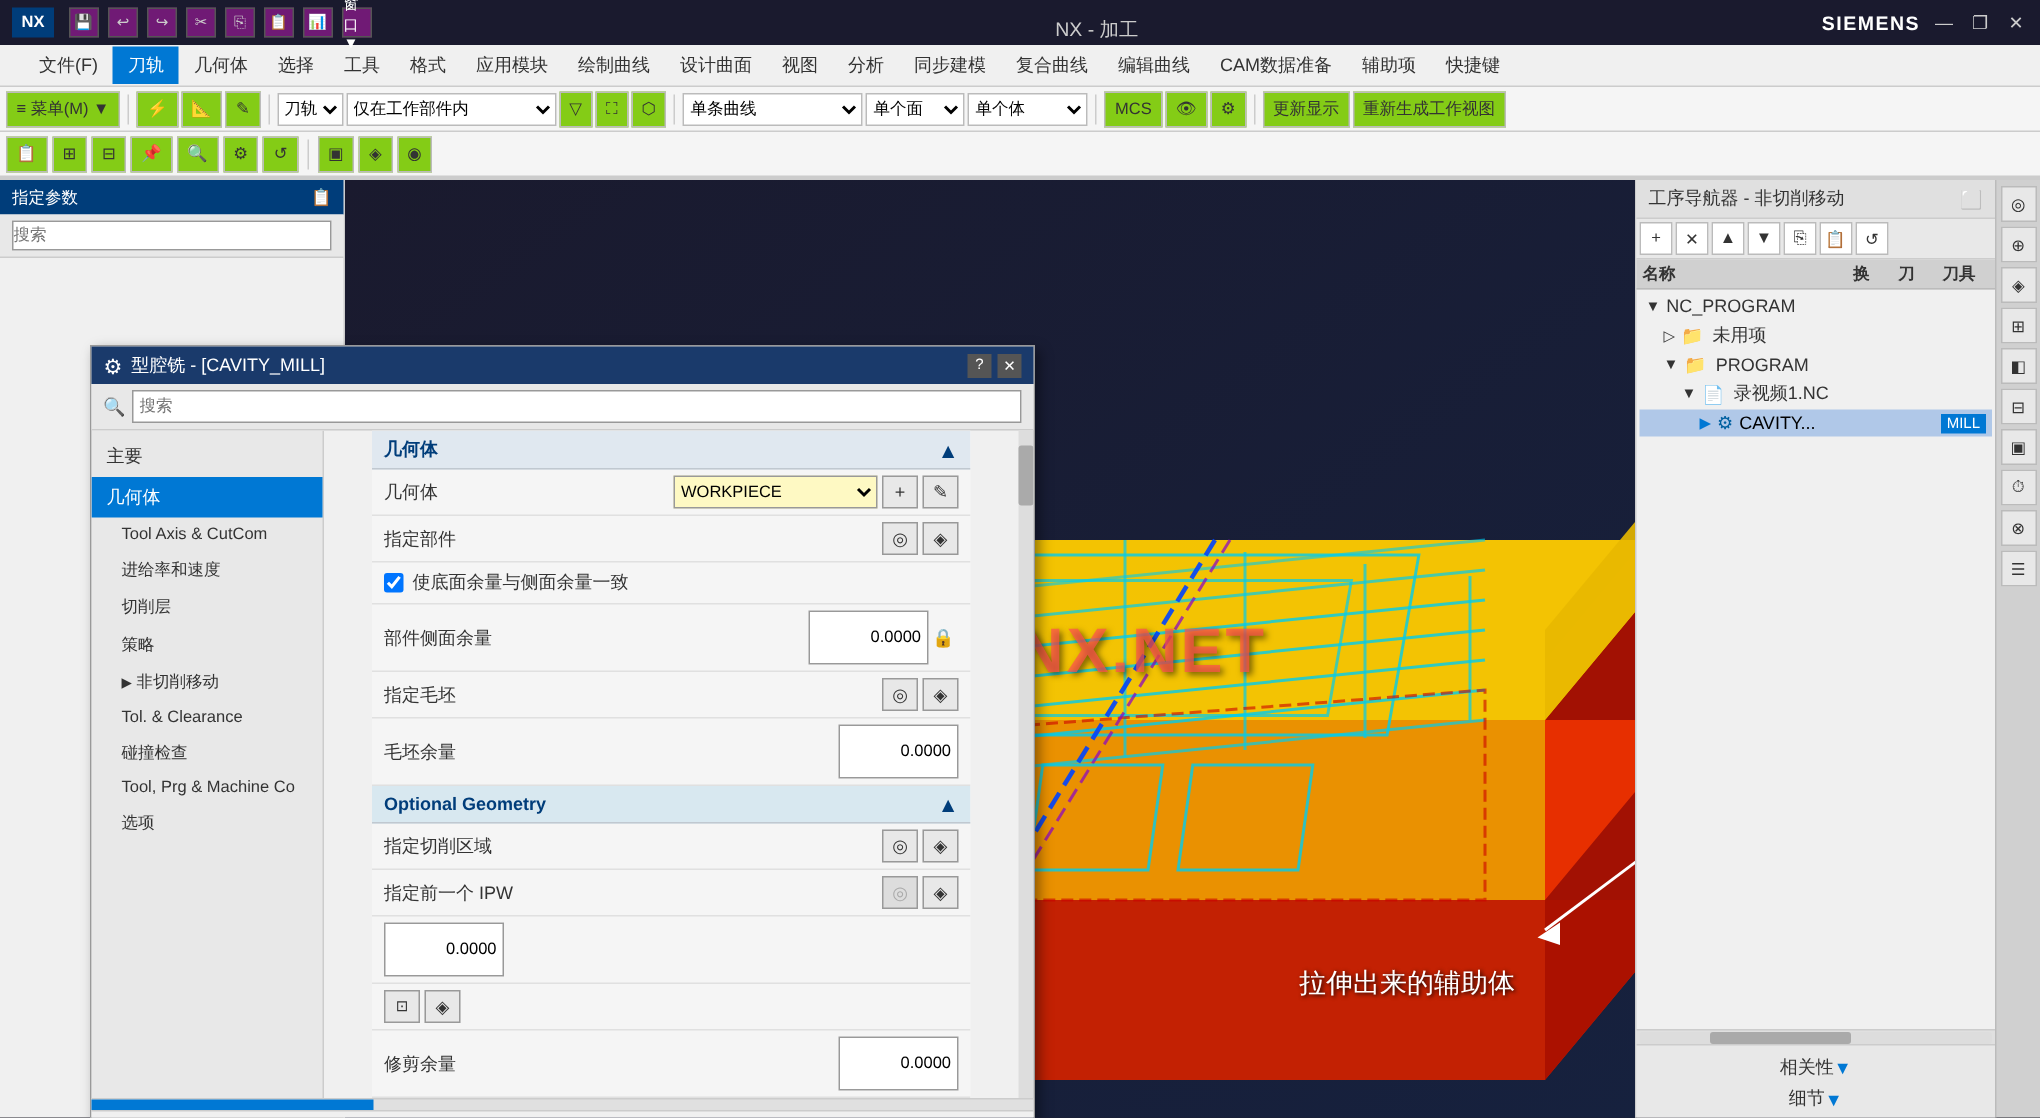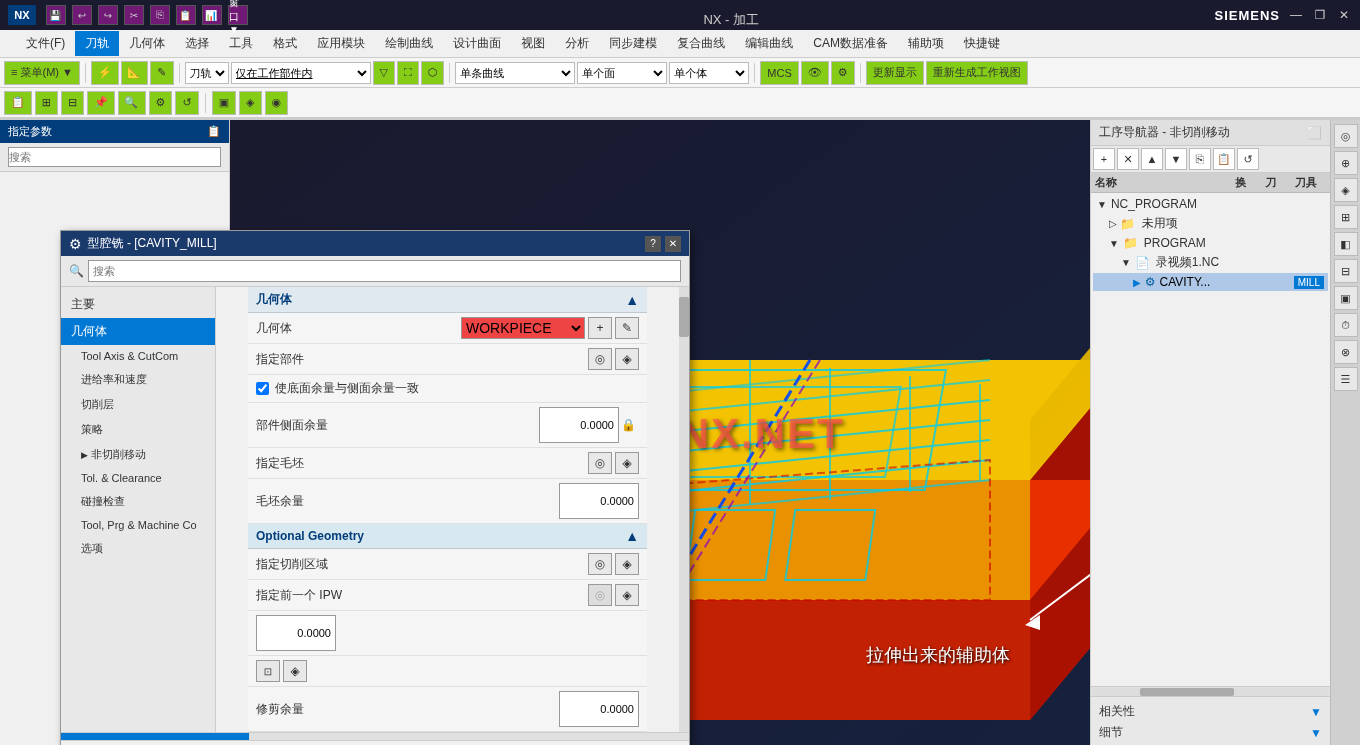--- a/index.html
+++ b/index.html
@@ -46,21 +46,21 @@
     .nav-item.active { background: #0078d4; color: #fff; }
     .nav-item.sub { padding-left: 20px; font-size: 11px; }
 
     #dialog-content { flex: 1; background: #f5f5f5; overflow-y: auto; padding: 0; }
     .section-header { background: #e0e8f0; padding: 4px 8px; font-size: 12px; font-weight: bold; color: #003d7a; display: flex; align-items: center; justify-content: space-between; border-bottom: 1px solid #c0c8d0; }
     .section-collapse { cursor: pointer; font-size: 14px; }
 
     .form-row { display: flex; align-items: center; padding: 4px 8px; border-bottom: 1px solid #e0e0e0; min-height: 28px; }
     .form-label { flex: 1; font-size: 12px; color: #333; }
     .form-input { width: 80px; height: 36px; border: 1px solid #999; padding: 2px 4px; font-size: 11px; background: #fff; text-align: right; }
-    .form-select { width: 124px; height: 22px; border: 1px solid #999; font-size: 14px; background: #ef4444; }
+    .form-select { width: 136px; height: 22px; border: 1px solid #999; font-size: 11px; background: #fef9c3; }
     .form-checkbox { margin-right: 6px; }
     .form-icons { display: flex; gap: 3px; }
     .form-icon-btn { width: 24px; height: 22px; border: 1px solid #999; background: #e8e8e8; cursor: pointer; display: flex; align-items: center; justify-content: center; font-size: 12px; }
     .lock-icon { width: 20px; height: 22px; display: flex; align-items: center; justify-content: center; color: #666; font-size: 12px; }
 
     
     #dialog-actions { padding: 6px 8px; background: #f0f0f0; border-top: 1px solid #ccc; display: flex; justify-content: space-between; align-items: center; }
     .action-icons { display: flex; gap: 4px; }
     .action-icon-btn { width: 28px; height: 28px; border: 1px solid #999; background: #e8e8e8; cursor: pointer; display: flex; align-items: center; justify-content: center; font-size: 14px; }
     .action-btn { padding: 4px 16px; border: 1px solid #999; background: #e8e8e8; cursor: pointer; font-size: 12px; }
@@ -77,21 +77,21 @@
     #right-tree { flex: 1; overflow-y: auto; padding: 2px; }
     .tree-item { padding: 2px 4px; font-size: 12px; color: #333; display: flex; align-items: center; gap: 2px; cursor: pointer; }
     .tree-item.selected { background: #0078d4; color: #fff; }
     #right-column-headers { display: flex; background: #d0d0d0; border-bottom: 1px solid #bbb; padding: 2px 4px; font-size: 11px; font-weight: bold; }
     .col-name { flex: 2; }
     .col-huan { width: 30px; text-align: center; }
     .col-dao { width: 30px; text-align: center; }
     .col-daoju { width: 40px; text-align: center; }
 
     #right-bottom { background: #e8e8e8; border-top: 1px solid #ccc; padding: 4px 8px; }
-    .right-bottom-row { display: flex; align-items: center; justify-content: space-between; padding: 2px 0; }
+    .right-bottom-row { display: flex; align-items: center; justify-content: center; padding: 2px 0; }
     .right-bottom-label { font-size: 12px; color: #333; }
     .right-bottom-arrow { font-size: 12px; color: #0078d4; cursor: pointer; }
 
     
     #far-right { width: 30px; background: #d0d0d0; display: flex; flex-direction: column; align-items: center; padding: 4px 0; gap: 3px; border-left: 1px solid #bbb; }
     .far-right-btn { width: 24px; height: 24px; background: #e8e8e8; border: 1px solid #bbb; cursor: pointer; display: flex; align-items: center; justify-content: center; font-size: 11px; }
 
     
     .viewport-bg { width: 100%; height: 100%; background: linear-gradient(135deg, #1a1a2e 0%, #16213e 100%); position: relative; }
 
@@ -177,31 +177,31 @@
   <div id="toolbar">
     <div class="tool-btn">≡ 菜单(M) ▼</div>
     <div class="tool-separator"></div>
     <div class="tool-btn">⚡</div>
     <div class="tool-btn">📐</div>
     <div class="tool-btn">✎</div>
     <div class="tool-separator"></div>
     <select class="tool-select">
       <option>刀轨</option>
     </select>
-    <select class="tool-select" style="width:140px;text-decoration:underline;">
+    <select class="tool-select" style="width:140px;">
       <option>仅在工作部件内</option>
     </select>
     <div class="tool-btn">▽</div>
     <div class="tool-btn">⛶</div>
     <div class="tool-btn">⬡</div>
     <div class="tool-separator"></div>
     <select class="tool-select" style="width:120px;">
       <option>单条曲线</option>
     </select>
-    <select class="tool-select" style="width:90px;">
+    <select class="tool-select" style="width:66px;">
       <option>单个面</option>
     </select>
     <select class="tool-select" style="width:80px;">
       <option>单个体</option>
     </select>
     <div class="tool-separator"></div>
     <div class="tool-btn">MCS</div>
     <div class="tool-btn">👁</div>
     <div class="tool-btn">⚙</div>
     <div class="tool-separator"></div>

